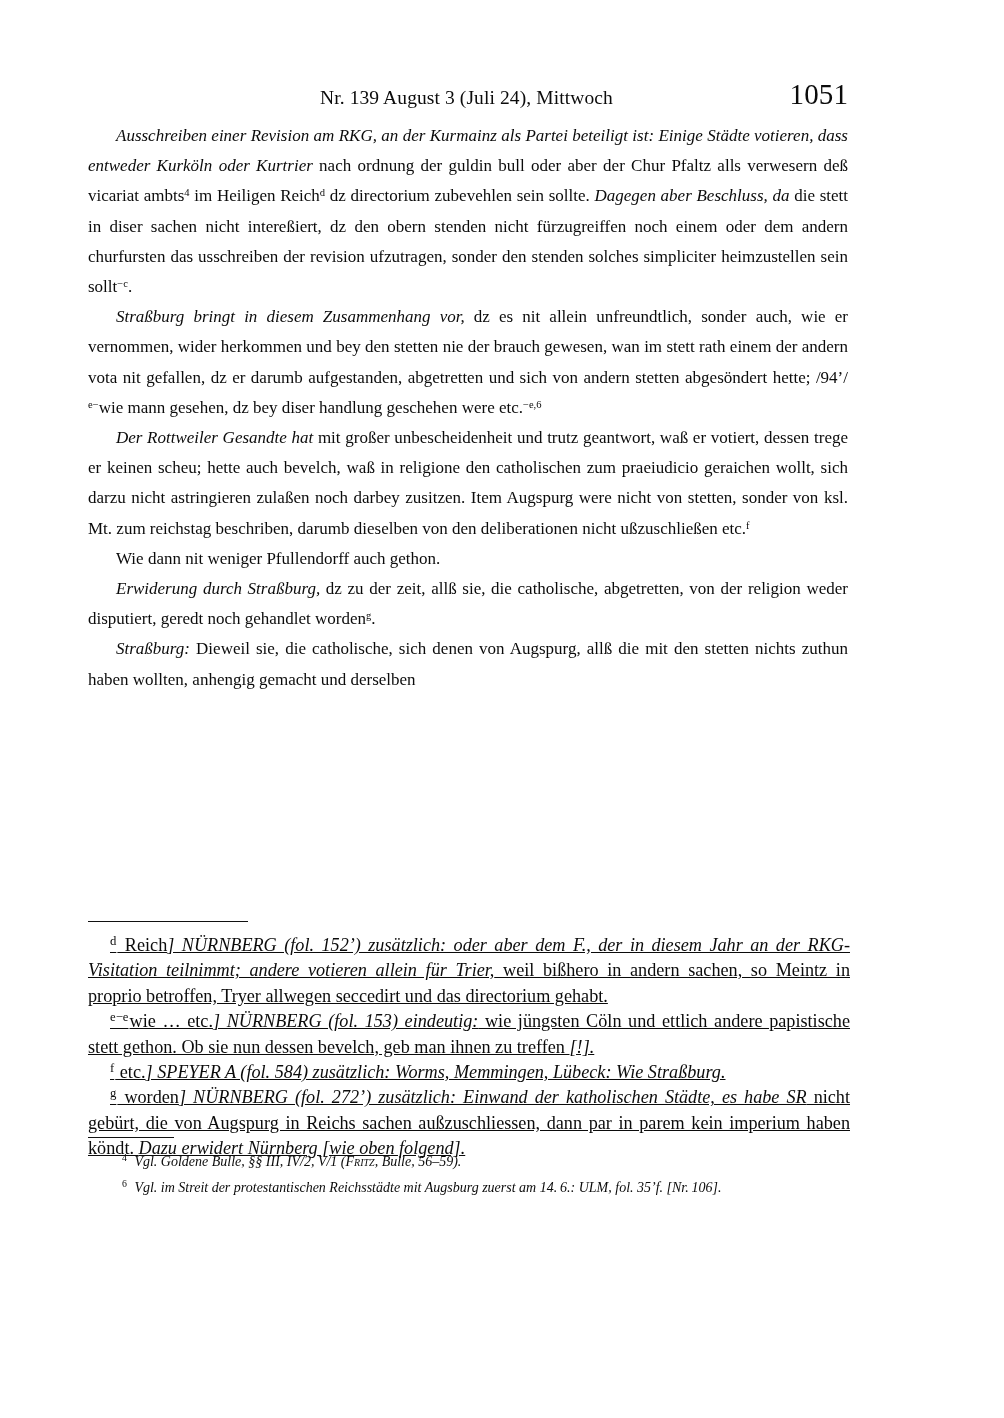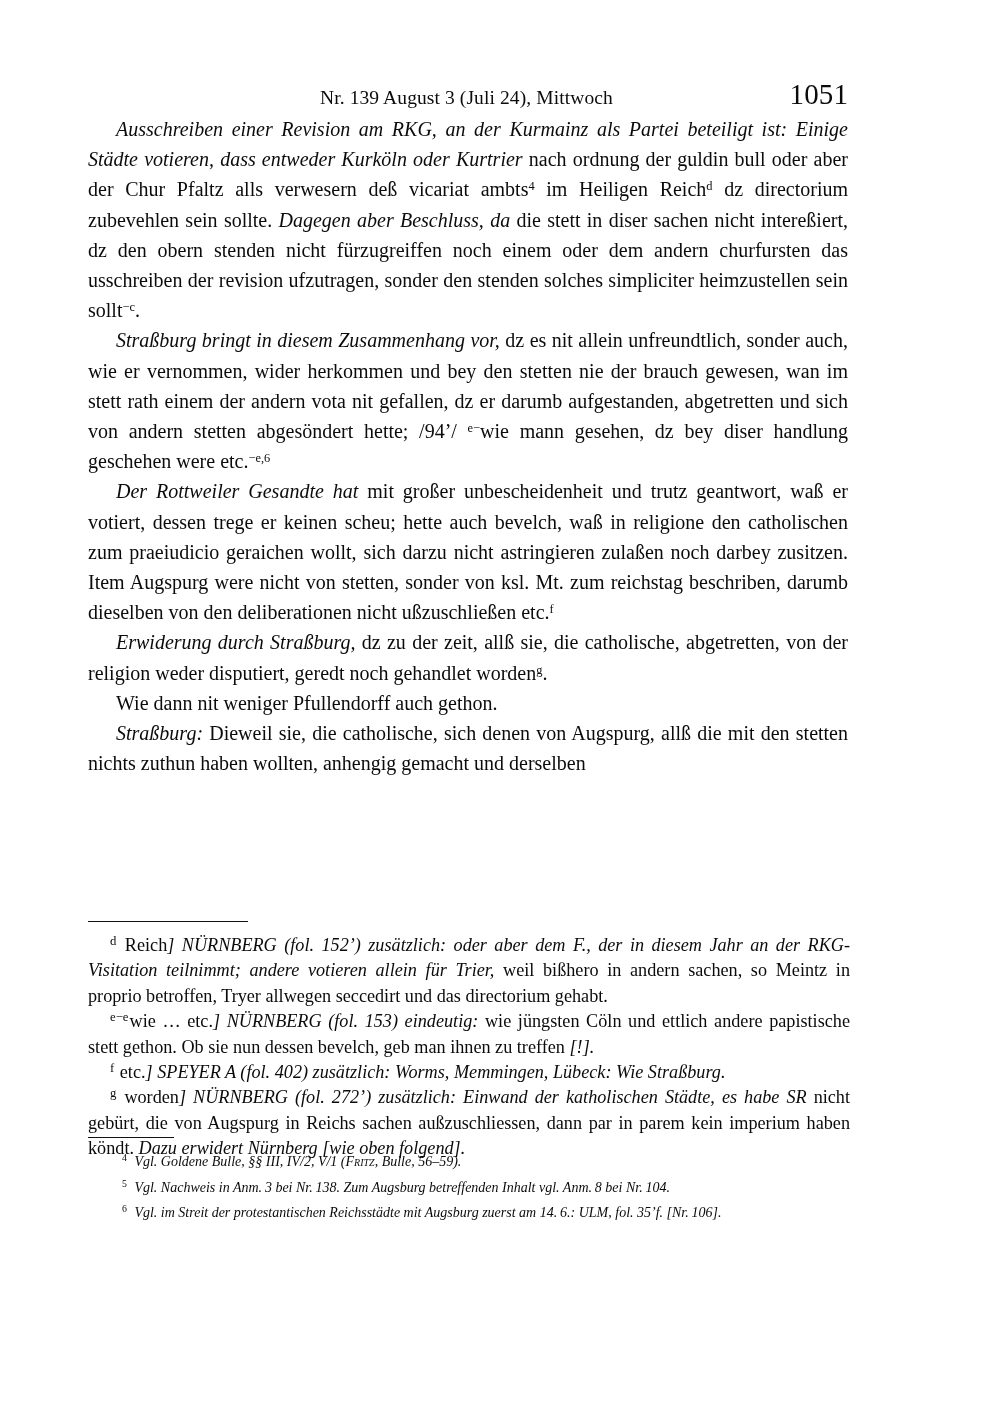--- a/index.html
+++ b/index.html
@@ -39,24 +39,24 @@
   .running-head .rh-title {
     margin-left: 232px;
   }
   .running-head .rh-folio {
     font-size: 29px;
   }
 
   
   .body-text {
     position: absolute;
-    top: 114px;
+    top: 121px;
     left: 88px;
     width: 760px;
-    font-size: 20px;
+    font-size: 17px;
     line-height: 30.2px;
     text-align: justify;
     text-justify: inter-word;
     hyphens: manual;
   }
   .body-text p {
     margin: 0;
     text-indent: 28px;
   }
 
@@ -81,20 +81,21 @@
   .rule-footnotes { top: 1137px; width: 86px; }
 
   .apparatus {
     position: absolute;
     top: 933px;
     left: 88px;
     width: 762px;
     font-size: 18.2px;
     line-height: 25.4px;
     text-align: justify;
+    text-decoration: underline;
   }
   .apparatus p {
     margin: 0;
     text-indent: 22px;
   }
   .apparatus .note-letter {
     font-size: 0.70em;
     vertical-align: 0.5em;
     line-height: 0;
     padding-right: 1px;
@@ -132,35 +133,34 @@
 
   <div class="running-head">
     <span class="rh-title">Nr. 139 August 3 (Juli 24), Mittwoch</span>
     <span class="rh-folio">1051</span>
   </div>
 
   <div class="body-text">
     <p><i>Ausschreiben einer Revision am RKG, an der Kurmainz als Partei beteiligt ist: Einige Städte votieren, dass entweder Kurköln oder Kurtrier</i> nach ordnung der guldin bull oder aber der Chur Pfaltz alls verwesern deß vicariat ambts<sup>4</sup> im Heiligen Reich<sup>d</sup> dz directorium zubevehlen sein sollte. <i>Dagegen aber Beschluss, da</i> die stett in diser sachen nicht intereßiert, dz den obern stenden nicht fürzugreiffen noch einem oder dem andern churfursten das usschreiben der revision ufzutragen, sonder den stenden solches simpliciter heimzustellen sein sollt<sup>−c</sup>.</p>
     <p><i>Straßburg bringt in diesem Zusammenhang vor,</i> dz es nit allein unfreundtlich, sonder auch, wie er vernommen, wider herkommen und bey den stetten nie der brauch gewesen, wan im stett rath einem der andern vota nit gefallen, dz er darumb aufgestanden, abgetretten und sich von andern stetten abgesöndert hette; /94’/ <sup>e−</sup>wie mann gesehen, dz bey diser handlung geschehen were etc.<sup>−e,6</sup></p>
     <p><i>Der Rottweiler Gesandte hat</i> mit großer unbescheidenheit und trutz geantwort, waß er votiert, dessen trege er keinen scheu; hette auch bevelch, waß in religione den catholischen zum praeiudicio geraichen wollt, sich darzu nicht astringieren zulaßen noch darbey zusitzen. Item Augspurg were nicht von stetten, sonder von ksl. Mt. zum reichstag beschriben, darumb dieselben von den deliberationen nicht ußzuschließen etc.<sup>f</sup></p>
+    <p>Wie dann nit weniger Pfullendorff auch gethon.</p>
     <p><i>Erwiderung durch Straßburg,</i> dz zu der zeit, allß sie, die catholische, abgetretten, von der religion weder disputiert, geredt noch gehandlet worden<sup>g</sup>.</p>
-    <p>Wie dann nit weniger Pfullendorff auch gethon.</p>
     <p><i>Straßburg:</i> Dieweil sie, die catholische, sich denen von Augspurg, allß die mit den stetten nichts zuthun haben wollten, anhengig gemacht und derselben</p>
   </div>
 
   <hr class="rule rule-apparatus">
 
   <div class="apparatus">
     <p><span class="note-letter">d</span> Reich<i>] NÜRNBERG (fol. 152’) zusätzlich: oder aber dem F., der in diesem Jahr an der RKG-Visitation teilnimmt; andere votieren allein für Trier,</i> weil bißhero in andern sachen, so Meintz in proprio betroffen, Tryer allwegen seccedirt und das directorium gehabt.</p>
     <p><span class="note-letter">e−e</span>wie … etc.<i>] NÜRNBERG (fol. 153) eindeutig:</i> wie jüngsten Cöln und ettlich andere papistische stett gethon. Ob sie nun dessen bevelch, geb man ihnen zu treffen <i>[!].</i></p>
-    <p><span class="note-letter">f</span> etc.<i>] SPEYER A (fol. 402) zusätzlich: Worms, Memmingen, Lübeck: Wie Straßburg.</i></p>
+    <p><span class="note-letter">f</span> etc.<i>] SPEYER A (fol. 584) zusätzlich: Worms, Memmingen, Lübeck: Wie Straßburg.</i></p>
     <p><span class="note-letter">g</span> worden<i>] NÜRNBERG (fol. 272’) zusätzlich: Einwand der katholischen Städte, es habe SR</i> nicht gebürt, die von Augspurg in Reichs sachen außzuschliessen, dann par in parem kein imperium haben köndt. <i>Dazu erwidert Nürnberg [wie oben folgend].</i></p>
   </div>
 
   <hr class="rule rule-footnotes">
 
   <div class="footnotes">
     <p><span class="note-num">4</span> <i>Vgl. Goldene Bulle, §§ III, IV/2, V/1 (</i><span class="smallcaps">Fritz</span><i>, Bulle, 56–59).</i></p>
-    <p><span class="note-num">5</span> <i>Vgl. Nachweis in Anm. 3 bei Nr. 138. Zum Augsburg betreffenden Inhalt vgl. Anm. 8 bei Nr. 104.</i></p>
     <p><span class="note-num">6</span> <i>Vgl. im Streit der protestantischen Reichsstädte mit Augsburg zuerst am 14. 6.: ULM, fol. 35’f. [Nr. 106].</i></p>
   </div>
 
 </div>
 
 </body></html>

